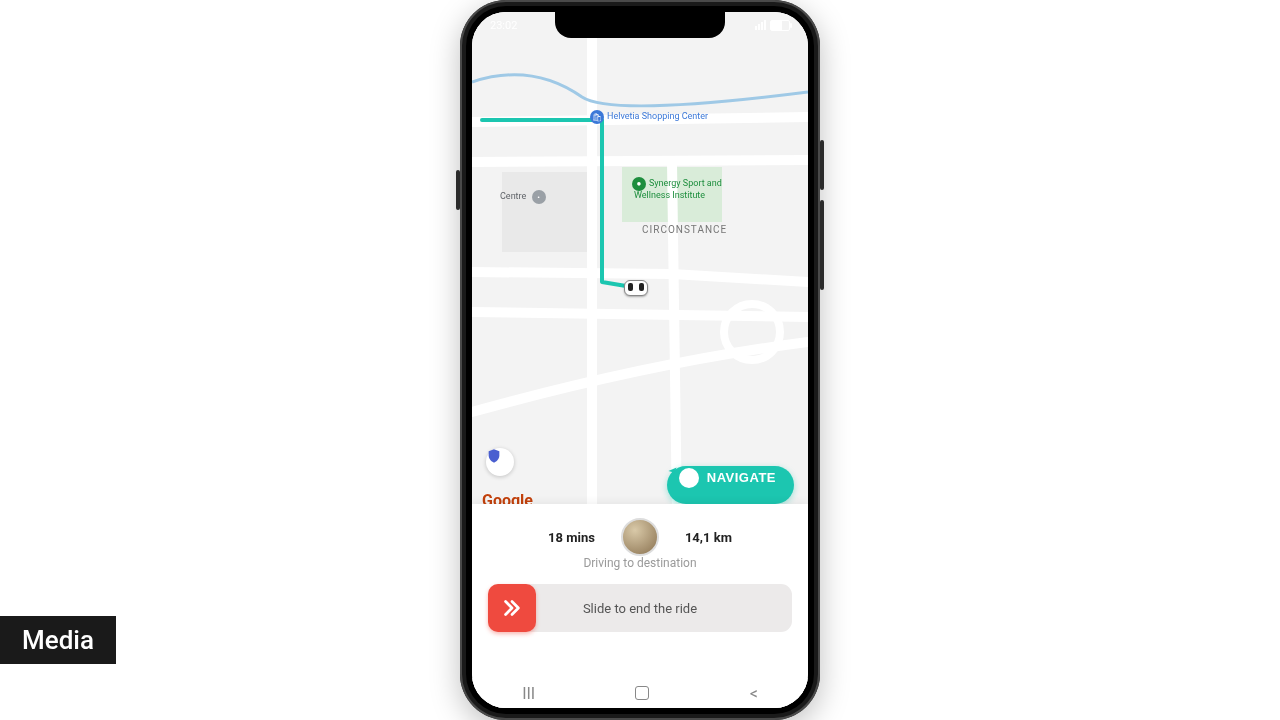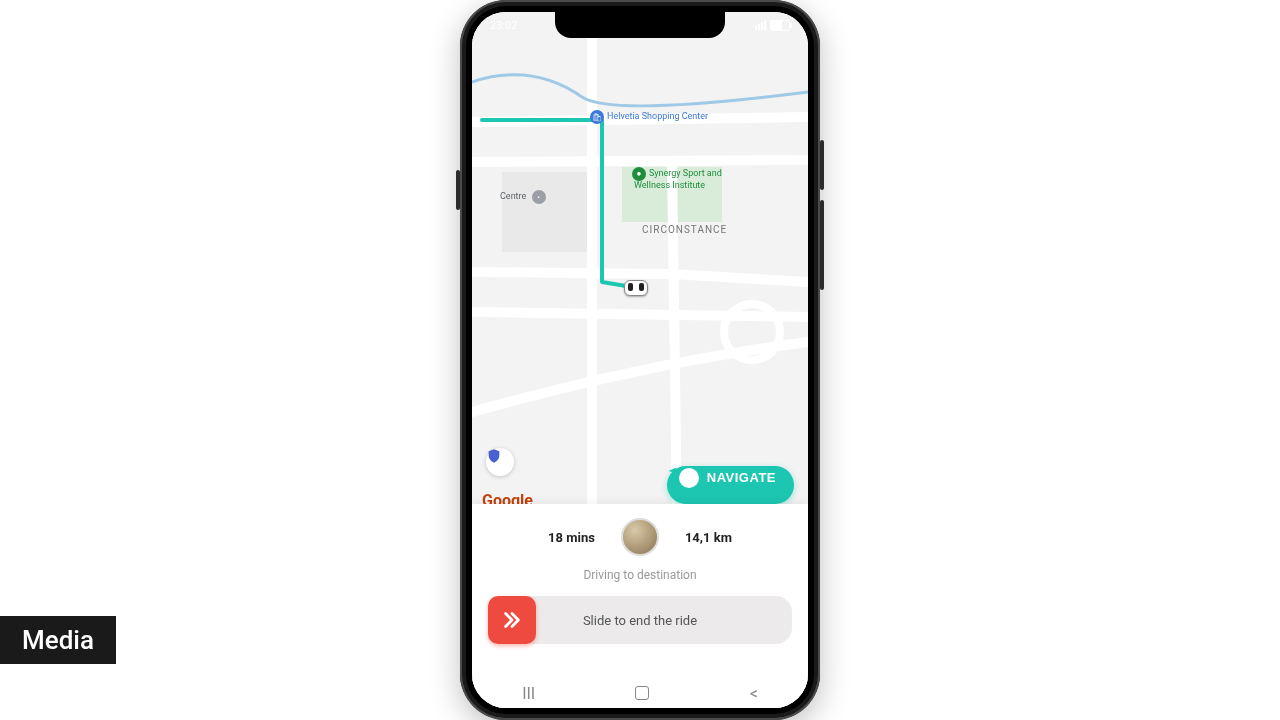--- a/index.html
+++ b/index.html
@@ -34,22 +34,22 @@
   .google-logo{position:absolute;left:10px;bottom:8px;font-size:16px;color:#c2410c;font-weight:700;text-shadow:0 0 2px #fff}
   .shield{position:absolute;left:14px;bottom:42px;width:28px;height:28px;border-radius:50%;background:#fff;box-shadow:0 1px 4px rgba(0,0,0,.2);display:flex;align-items:center;justify-content:center}
   .shield svg{width:16px;height:16px}
   .nav-btn{position:absolute;right:14px;bottom:14px;height:38px;padding:0 18px 15px 12px;border-radius:20px;background:#1cc6b0;color:#fff;font-weight:700;font-size:13px;letter-spacing:.5px;display:flex;align-items:center;gap:8px;box-shadow:0 2px 6px rgba(28,198,176,.4);border:none;cursor:pointer}
   .nav-btn .circ{width:20px;height:20px;border-radius:50%;background:#fff;display:flex;align-items:center;justify-content:center}
   .nav-btn .circ svg{width:11px;height:11px}
   
   .panel{position:absolute;left:0;right:0;bottom:0;height:190px;background:#fff;box-shadow:0 -2px 8px rgba(0,0,0,.06);display:flex;flex-direction:column;align-items:center;padding:14px 16px 0}
   .row1{display:flex;align-items:center;gap:26px;font-size:13px;font-weight:700;color:#222}
   .avatar{width:34px;height:34px;border-radius:50%;background:radial-gradient(circle at 35% 30%,#d9c9a8,#8a7250);border:2px solid #ddd}
-  .subtext{margin-top:12px;font-size:12px;color:#9a9a9a}
-  .slider{margin-top:14px;width:100%;height:48px;border-radius:16px;background:#eceaea;display:flex;align-items:center;position:relative;cursor:grab}
+  .subtext{margin-top:0;font-size:12px;color:#9a9a9a}
+  .slider{margin-top:14px;width:100%;height:48px;border-radius:11px;background:#eceaea;display:flex;align-items:center;position:relative;cursor:grab}
   .slider .knob{width:48px;height:48px;border-radius:10px;background:#ef4a3f;display:flex;align-items:center;justify-content:center;box-shadow:0 2px 4px rgba(239,74,63,.4)}
   .slider .knob svg{width:22px;height:22px}
   .slider .lbl{flex:1;text-align:center;font-size:13px;color:#555;padding-right:48px}
   
   .anav{position:absolute;left:0;right:0;bottom:0;height:30px;display:flex;align-items:center;justify-content:space-around;background:#fff}
   .anav span{color:#888;font-size:16px}
   .anav .sq{width:12px;height:12px;border:1.5px solid #888;border-radius:3px}
   
   .logo-bar{position:absolute;left:0;bottom:56px;height:48px;display:flex;align-items:stretch;font-weight:700;font-size:26px;font-style:italic}
   .logo-bar .red{background:#e30613;color:#fff;padding:0 14px 0 90px;display:flex;align-items:center}
@@ -102,21 +102,21 @@
         <path d="M10 108 L130 108 L130 270 L160 275" stroke="#1cc6b0" stroke-width="4" fill="none" stroke-linecap="round" stroke-linejoin="round"></path>
       </svg>
 
       <div class="poi blue" style="left:118px;top:98px">
         <span class="pin" style="background:#3b78d8;color:#fff;font-size:8px">🛍</span><span>Helvetia Shopping Center</span>
       </div>
       <div class="poi" style="left:28px;top:178px">
         <span>Centre</span>
         <span class="pin" style="background:#9aa0a6;color:#fff;font-size:8px;margin-left:3px">•</span>
       </div>
-      <div class="poi green" style="left:160px;top:155px;line-height:1.1">
+      <div class="poi green" style="left:160px;top:165px;line-height:1.1">
         <span class="pin" style="background:#1e8e3e;color:#fff;font-size:8px">●</span><span>Synergy Sport and</span><br>
         <span style="margin-left:2px">Wellness Institute</span>
       </div>
       <div class="district" style="left:170px;top:212px">CIRCONSTANCE</div>
 
       <div class="car" style="left:152px;top:268px"></div>
 
       <div class="shield">
         <svg viewBox="0 0 24 24">
             <path d="M12 2 L20 5 V11 C20 16 16.5 20.5 12 22 C7.5 20.5 4 16 4 11 V5 Z" fill="#4a5fd0"></path>

